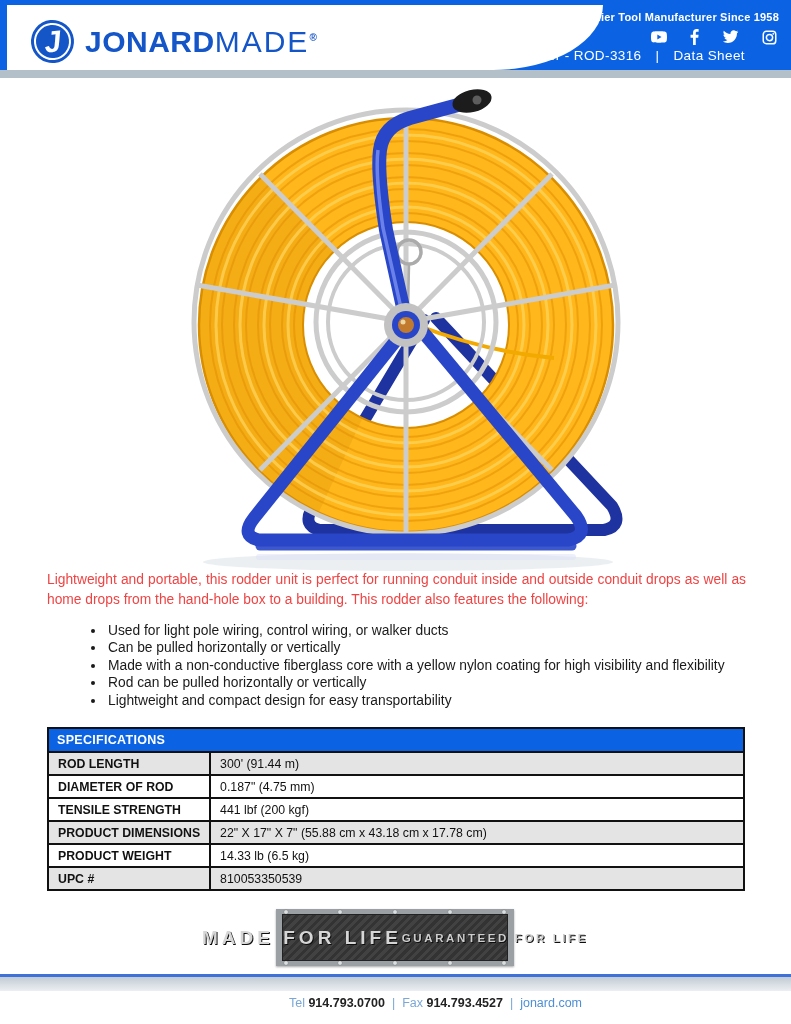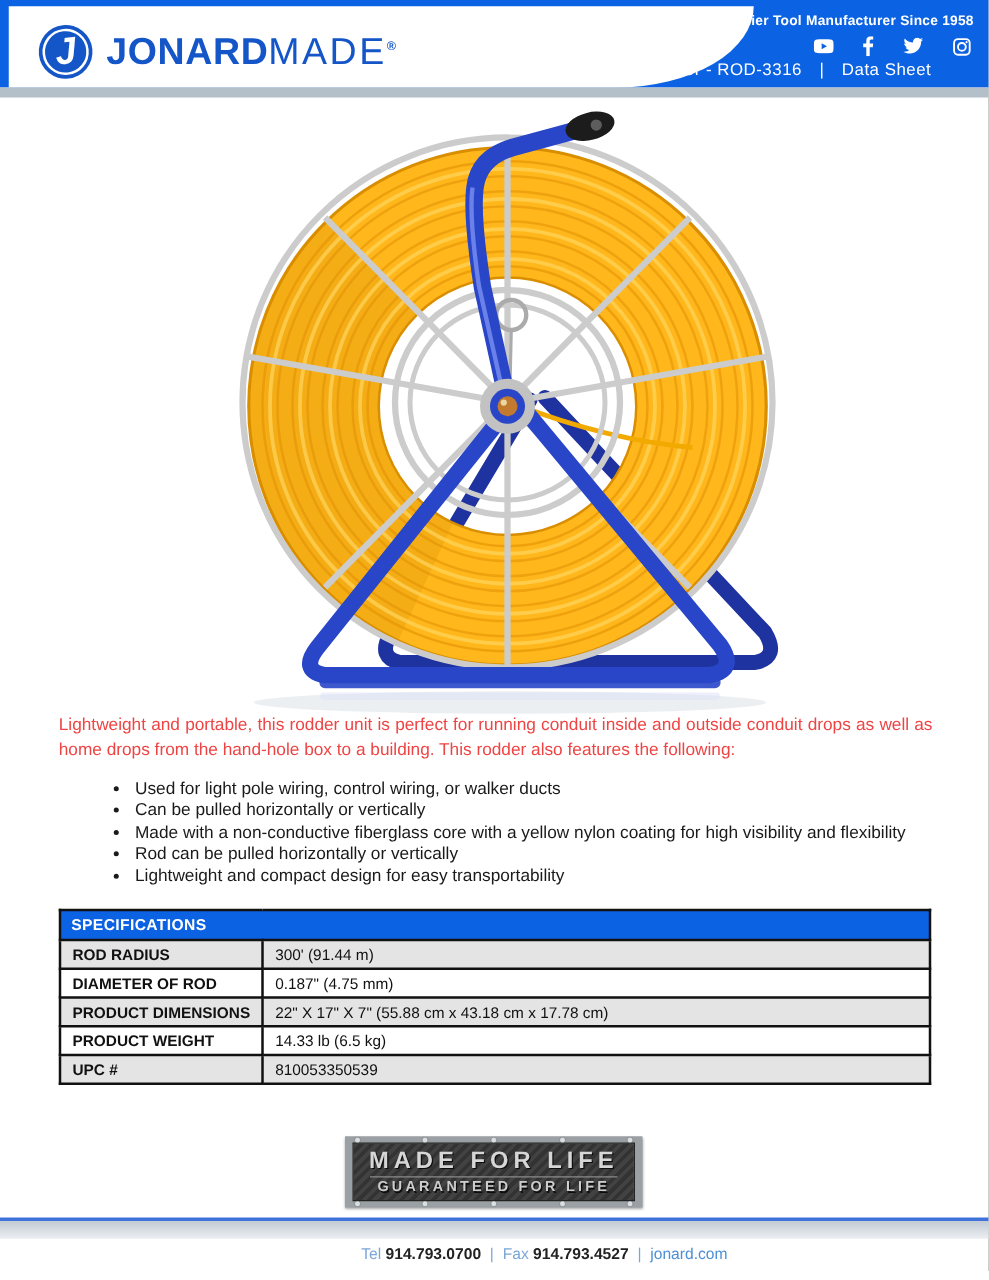--- a/index.html
+++ b/index.html
@@ -43,21 +43,21 @@
                  padding:4px 8px;border:2px solid #111;letter-spacing:.3px;}
   .spec-table td{border:2px solid #111;padding:2.5px 9px;height:16px;}
   .spec-table td.lbl{font-weight:bold;width:138px;white-space:nowrap;}
   .spec-table tr.alt td{background:#E4E4E4;}
 
   
   .badge{position:absolute;left:276px;top:909px;width:238px;height:57px;background:#9aa0a3;
          box-sizing:border-box;padding:5px 6px;box-shadow:0 1px 2px rgba(0,0,0,.35);}
   .plate{height:100%;box-sizing:border-box;border:1px solid #222;
          background:repeating-linear-gradient(135deg,#424242 0 3px,#333 3px 6px);
-         display:flex;flex-direction:column;align-items:center;justify-content:center;}
+         display:flex;flex-direction:row;align-items:center;justify-content:center;}
   .badge-line1{color:#d6d6d6;font-weight:bold;font-size:19px;letter-spacing:4px;line-height:1.05;
                text-shadow:1px 1px 0 #0d0d0d;white-space:nowrap;}
   .badge-divider{width:88%;height:1px;background:#8b8b8b;margin:2px 0 2px;}
   .badge-line2{color:#cdcdcd;font-weight:bold;font-size:11.5px;letter-spacing:2.6px;
                text-shadow:1px 1px 0 #0d0d0d;white-space:nowrap;}
   .rivet{position:absolute;width:4px;height:4px;border-radius:50%;background:#dcdfe1;
          box-shadow:0 0 1px #555;}
 
   
   .footer-line{position:absolute;top:974px;left:0;width:791px;height:3px;background:#3F72D8;}
@@ -199,26 +199,30 @@
     <li>Rod can be pulled horizontally or vertically</li>
     <li>Lightweight and compact design for easy transportability</li>
   </ul>
 
   <table class="spec-table">
     <tbody>
         <tr>
           <th colspan="2">SPECIFICATIONS</th>
         </tr>
     <tr class="alt">
-      <td class="lbl">ROD RADIUS</td>
+      <td class="lbl">ROD LENGTH</td>
       <td>300' (91.44 m)</td>
     </tr>
     <tr>
       <td class="lbl">DIAMETER OF ROD</td>
       <td>0.187" (4.75 mm)</td>
+    </tr>
+    <tr>
+      <td class="lbl">TENSILE STRENGTH</td>
+      <td>441 lbf (200 kgf)</td>
     </tr>
     <tr class="alt">
       <td class="lbl">PRODUCT DIMENSIONS</td>
       <td>22" X 17" X 7" (55.88 cm x 43.18 cm x 17.78 cm)</td>
     </tr>
     <tr>
       <td class="lbl">PRODUCT WEIGHT</td>
       <td>14.33 lb (6.5 kg)</td>
     </tr>
     <tr class="alt">

